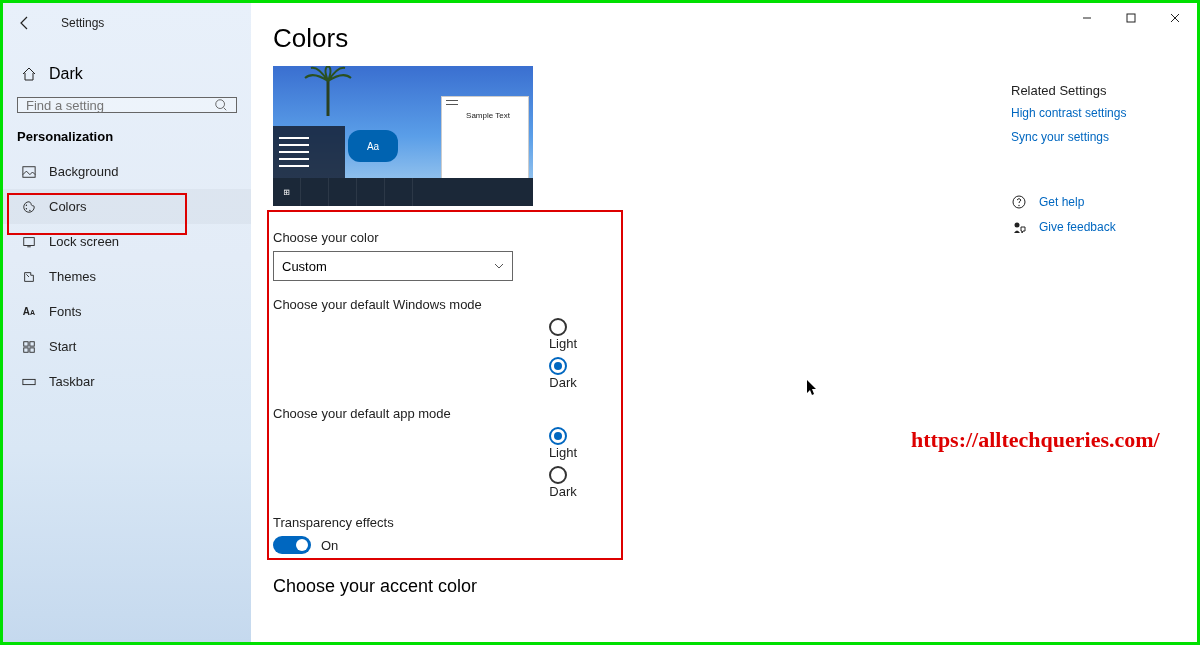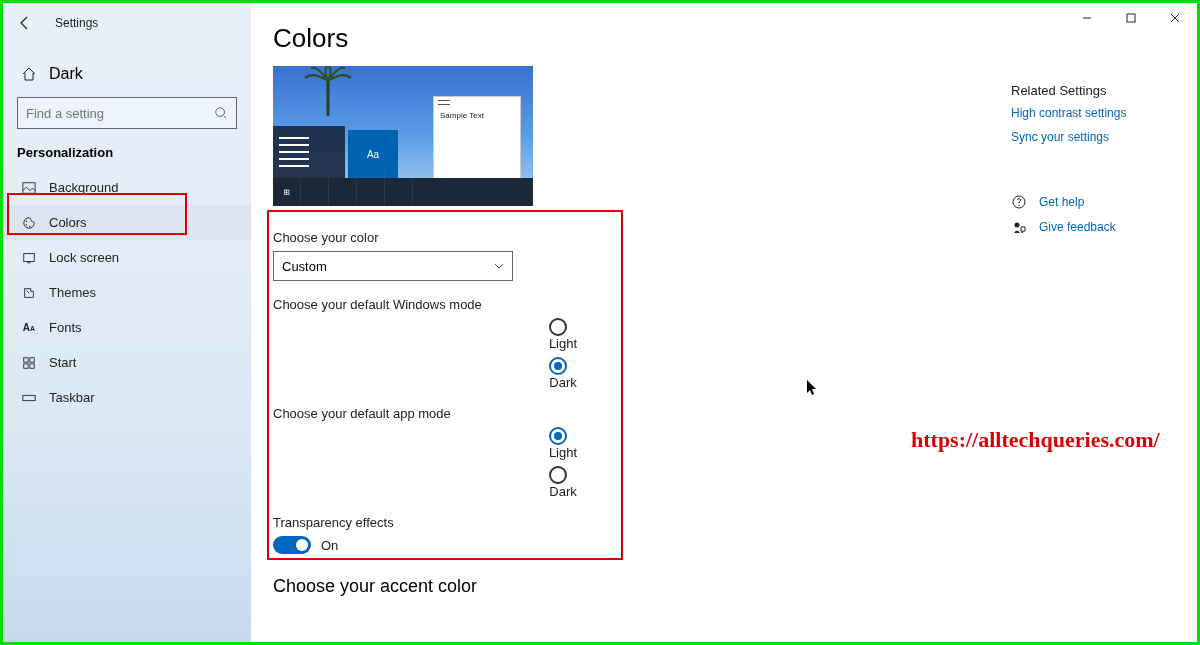--- a/index.html
+++ b/index.html
@@ -2,45 +2,45 @@
 <html><head>
 <meta charset="utf-8">
 <style>
 * { box-sizing: border-box; margin: 0; padding: 0; font-family: "Segoe UI", Arial, sans-serif; }
 body { width: 1200px; height: 645px; overflow: hidden; background: #fff; position: relative; }
 .outer-border { position: absolute; inset: 0; border: 3px solid #00e000; }
 .app { width: 1194px; height: 639px; position: absolute; top: 3px; left: 3px; display: flex; }
 .sidebar { width: 248px; height: 100%; background: linear-gradient(180deg, #e8f0fa 0%, #e3ecf7 40%, #d9e7f5 70%, #c5d9ee 100%); position: relative; }
 .sidebar-top { display: flex; align-items: center; padding: 8px 10px; }
 .back-arrow { width: 24px; height: 24px; display: flex; align-items: center; justify-content: center; cursor: pointer; }
-.settings-label { font-size: 12px; margin-left: 18px; color: #222; }
+.settings-label { font-size: 12px; margin-left: 24px; color: #222; }
 .home-row { display: flex; align-items: center; padding: 10px 18px; margin-top: 12px; cursor: pointer; }
 .home-row .icon { width: 16px; margin-right: 12px; }
-.search-box { margin: 4px 14px 0 14px; border: 1px solid #666; height: 32px; display: flex; align-items: center; padding: 0 8px; background: rgba(255,255,255,0.3); }
+.search-box { margin: 4px 14px 0 14px; border: 1px solid #666; height: 16px; display: flex; align-items: center; padding: 0 8px; background: rgba(255,255,255,0.3); }
 .search-box input { flex: 1; border: none; background: transparent; outline: none; font-size: 13px; color: #555; }
 .category-label { font-size: 13px; font-weight: 600; padding: 16px 14px 10px 14px; color: #000; }
 .nav-item { display: flex; align-items: center; padding: 10px 18px; cursor: pointer; font-size: 13px; color: #222; }
 .nav-item .icon { width: 16px; margin-right: 12px; display: flex; align-items: center; justify-content: center; }
 .nav-item.active { background: rgba(0,0,0,0.03); }
 .red-box-sidebar { position: absolute; top: 190px; left: 4px; width: 180px; height: 42px; border: 2px solid #d00; pointer-events: none; }
 .main { flex: 1; position: relative; background: #fff; padding: 0; }
 .titlebar { position: absolute; top: 0; right: 0; display: flex; }
 .titlebar .btn { width: 44px; height: 30px; display: flex; align-items: center; justify-content: center; cursor: pointer; font-size: 13px; }
 .page-title { font-size: 26px; font-weight: 400; padding: 20px 0 12px 22px; color: #000; }
 .preview-box { margin-left: 22px; width: 260px; height: 140px; position: relative; background: linear-gradient(180deg, #3a7bd5 0%, #4a8ee0 60%); overflow: hidden; }
 .preview-sky { position: absolute; inset: 0; background: linear-gradient(180deg, #3a6fd0 0%, #5a9ee8 50%, #b0d5f0 100%); }
 .preview-palm { position: absolute; top: 0; left: 30px; width: 50px; height: 50px; }
 .preview-sand { position: absolute; bottom: 0; left: 0; right: 0; height: 20px; background: #e8dcc8; }
 .preview-taskbar { position: absolute; bottom: 0; left: 0; right: 0; height: 28px; background: #1b2838; display: flex; }
 .preview-taskbar .item { width: 28px; border-right: 1px solid rgba(255,255,255,0.08); display: flex; align-items: center; justify-content: center; font-size: 8px; color: #fff; }
-.preview-window { position: absolute; top: 30px; left: 160px; width: 88px; height: 84px; background: #fff; border: 1px solid #ccc; }
+.preview-window { position: absolute; top: 30px; left: 168px; width: 88px; height: 84px; background: #fff; border: 1px solid #ccc; text-align: center; }
 .preview-window .bar { height: 10px; display: flex; align-items: center; padding-left: 4px; }
 .preview-window .bar .lines { width: 12px; height: 5px; border-top: 1px solid #555; border-bottom: 1px solid #555; }
 .preview-window .txt { font-size: 8px; padding: 4px 0 0 6px; color: #222; }
-.preview-tile { position: absolute; left: 75px; top: 64px; width: 50px; height: 48px; background: #0063b1; display: flex; align-items: center; justify-content: center; font-size: 10px; color: #fff; }
+.preview-tile { position: absolute; left: 75px; top: 64px; width: 50px; height: 32px; background: #0063b1; display: flex; align-items: center; justify-content: center; font-size: 10px; color: #fff; border-radius: 12px; }
 .preview-start { position: absolute; left: 0; top: 60px; bottom: 28px; width: 72px; background: rgba(20,30,50,0.85); padding: 6px 6px; }
 .preview-start .line { height: 2px; background: #fff; margin: 5px 0; width: 30px; }
 .section-label { font-size: 13px; color: #222; margin: 16px 0 6px 0; }
 .content-area { margin-left: 22px; width: 580px; position: relative; padding-top: 8px; }
 .red-box-main { position: absolute; top: 4px; left: -6px; width: 356px; height: 350px; border: 2px solid #d00; pointer-events: none; }
 .dropdown { width: 240px; height: 30px; border: 1px solid #666; display: flex; align-items: center; justify-content: space-between; padding: 0 8px; font-size: 13px; cursor: pointer; background: #fff; gap: 28px; }
 .radio-row { display: flex; align-items: center; margin: 6px 0; cursor: pointer; flex-direction: column; }
 .radio { width: 18px; height: 18px; border: 2px solid #333; border-radius: 50%; margin-right: 10px; display: flex; align-items: center; justify-content: center; }
 .radio.selected { border-color: #0067c0; }
 .radio.selected .dot { width: 8px; height: 8px; background: #0067c0; border-radius: 50%; }

